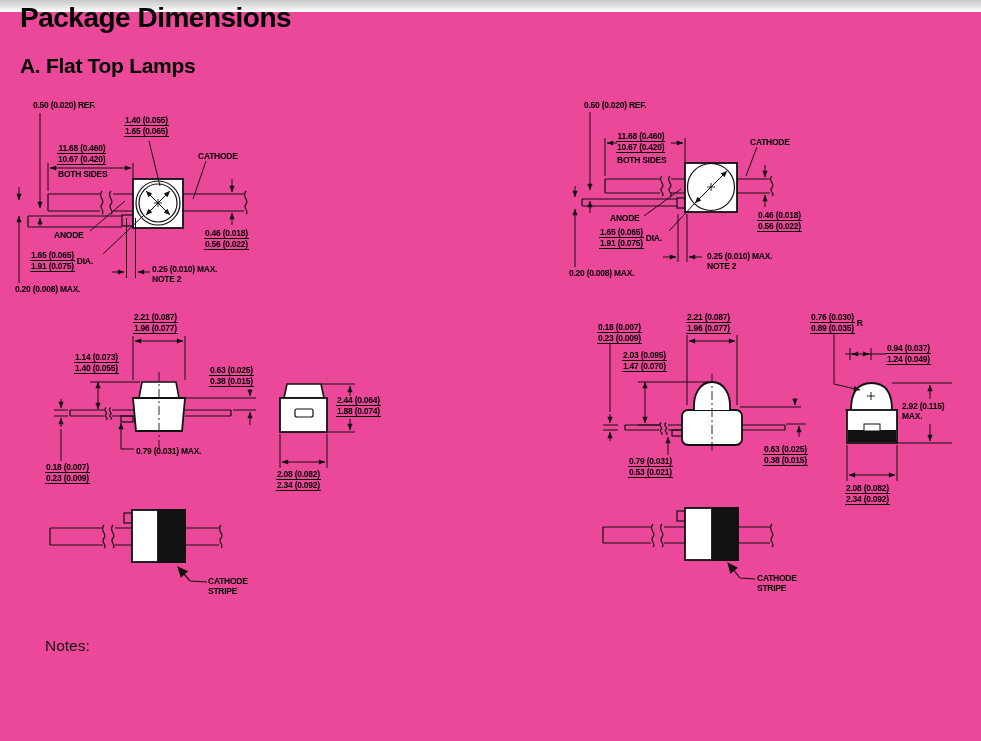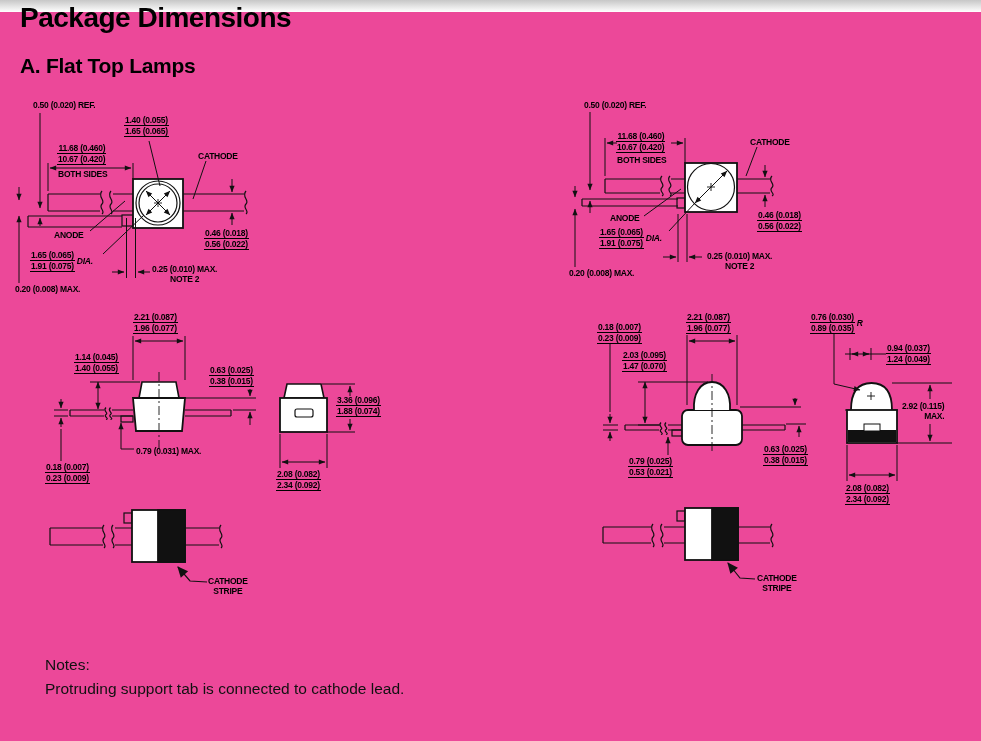--- a/index.html
+++ b/index.html
@@ -6,27 +6,27 @@
   .page{position:relative;width:964px;height:741px;background:#ec4899;overflow:hidden;
         font-family:"Liberation Sans",sans-serif;color:#000;padding-left:17px;}
   .topbar{position:absolute;left:0;top:0;right:0;height:12px;
           background:linear-gradient(#c7c7c7,#ffffff);z-index:0;}
   .h1{position:absolute;font:700 28px/1.1 "Liberation Sans",sans-serif;letter-spacing:-0.5px;z-index:2;}
   .h2{position:absolute;font:700 21px/1.1 "Liberation Sans",sans-serif;letter-spacing:-0.3px;z-index:2;}
   svg.draw{position:absolute;left:0;top:0;z-index:1;}
   .dim{position:absolute;font:bold 8.5px/10px "Liberation Sans",sans-serif;color:#000;
        white-space:nowrap;letter-spacing:-0.25px;z-index:2;}
   .fr{display:block;border-bottom:1.1px solid #000;padding:0 1px;text-align:right;}
-  .pl{display:block;text-align:center;}
-  .ctr{display:block;text-align:right;}
+  .pl{display:block;}
+  .ctr{display:block;text-align:left;}
   .row{display:flex;align-items:center;gap:2px;}
   .stack{display:inline-block;}
-  .side{display:inline-block;font-style:italic;}
+  .side{display:inline-block;}
   .notes{position:absolute;left:45px;top:634px;font:400 15.5px/23.5px "Liberation Sans",sans-serif;
-         color:#111;z-index:2;margin-top:19px;}
+         color:#111;z-index:2;}
 </style>
 </head>
 <body>
 
 <div class="page">
   <div class="topbar"></div>
 
   <div class="h1" style="left:20px;top:3px">Package Dimensions</div>
   <div class="h2" style="left:20px;top:54px">A. Flat Top Lamps</div>
 
@@ -257,37 +257,37 @@
   </div>
   <div class="dim" style="left:15px;top:284px">
       <span class="pl">0.20 (0.008) MAX.</span>
     </div>
 
   <div class="dim stack" style="left:133px;top:312px">
     <span class="fr">2.21 (0.087)</span>
       <span class="fr">1.96 (0.077)</span>
   </div>
   <div class="dim stack" style="left:74px;top:352px">
-    <span class="fr">1.14 (0.045)</span>
+    <span class="fr">1.14 (0.073)</span>
       <span class="fr">1.40 (0.055)</span>
   </div>
   <div class="dim stack" style="left:209px;top:365px">
     <span class="fr">0.63 (0.025)</span>
       <span class="fr">0.38 (0.015)</span>
   </div>
   <div class="dim" style="left:136px;top:446px">
       <span class="pl">0.79 (0.031) MAX.</span>
     </div>
   <div class="dim stack" style="left:45px;top:462px">
     <span class="fr">0.18 (0.007)</span>
       <span class="fr">0.23 (0.009)</span>
   </div>
 
   <div class="dim stack" style="left:336px;top:395px">
-    <span class="fr">3.36 (0.096)</span>
+    <span class="fr">2.44 (0.064)</span>
       <span class="fr">1.88 (0.074)</span>
   </div>
   <div class="dim stack" style="left:276px;top:469px">
     <span class="fr">2.08 (0.082)</span>
       <span class="fr">2.34 (0.092)</span>
   </div>
 
   <div class="dim" style="left:208px;top:576px">
     <span class="pl">CATHODE</span>
       <span class="pl">STRIPE</span>
@@ -334,21 +334,21 @@
   </div>
   <div class="dim stack" style="left:686px;top:312px">
     <span class="fr">2.21 (0.087)</span>
       <span class="fr">1.96 (0.077)</span>
   </div>
   <div class="dim stack" style="left:622px;top:350px">
     <span class="fr">2.03 (0.095)</span>
       <span class="fr">1.47 (0.070)</span>
   </div>
   <div class="dim stack" style="left:628px;top:456px">
-    <span class="fr">0.79 (0.025)</span>
+    <span class="fr">0.79 (0.031)</span>
       <span class="fr">0.53 (0.021)</span>
   </div>
   <div class="dim stack" style="left:763px;top:444px">
     <span class="fr">0.63 (0.025)</span>
       <span class="fr">0.38 (0.015)</span>
   </div>
 
   <div class="dim row" style="left:810px;top:312px">
     <span class="stack">
         <span class="fr">0.76 (0.030)</span>
@@ -369,15 +369,14 @@
       <span class="fr">2.34 (0.092)</span>
   </div>
 
   <div class="dim" style="left:757px;top:573px">
     <span class="pl">CATHODE</span>
       <span class="pl">STRIPE</span>
   </div>
 
   <div class="notes">
     <div>Notes:</div>
-    <div>Protruding support tab is connected to cathode lead.</div>
   </div>
 </div>
 
 </body></html>

